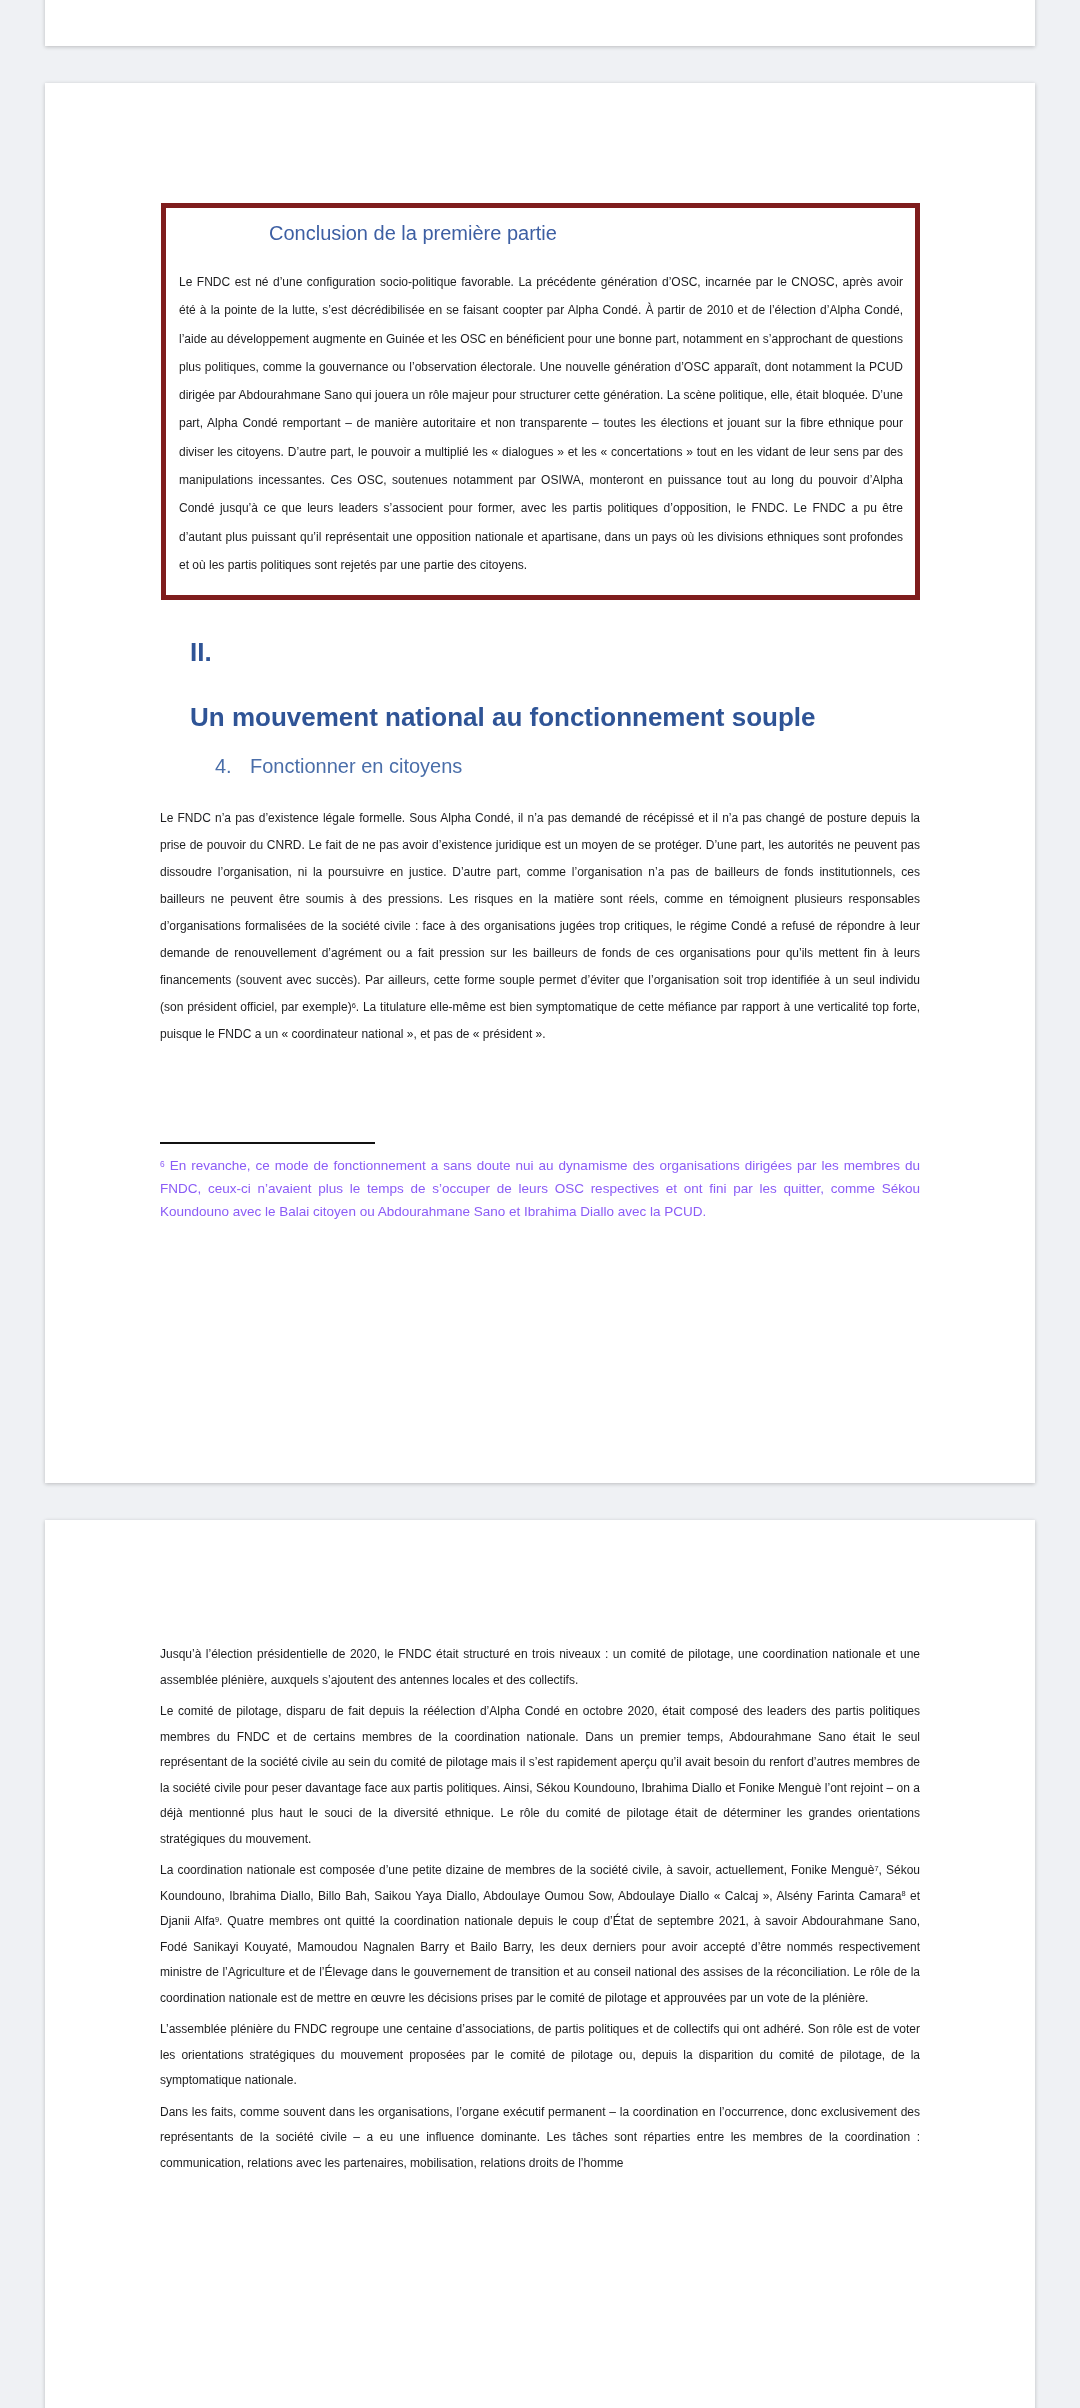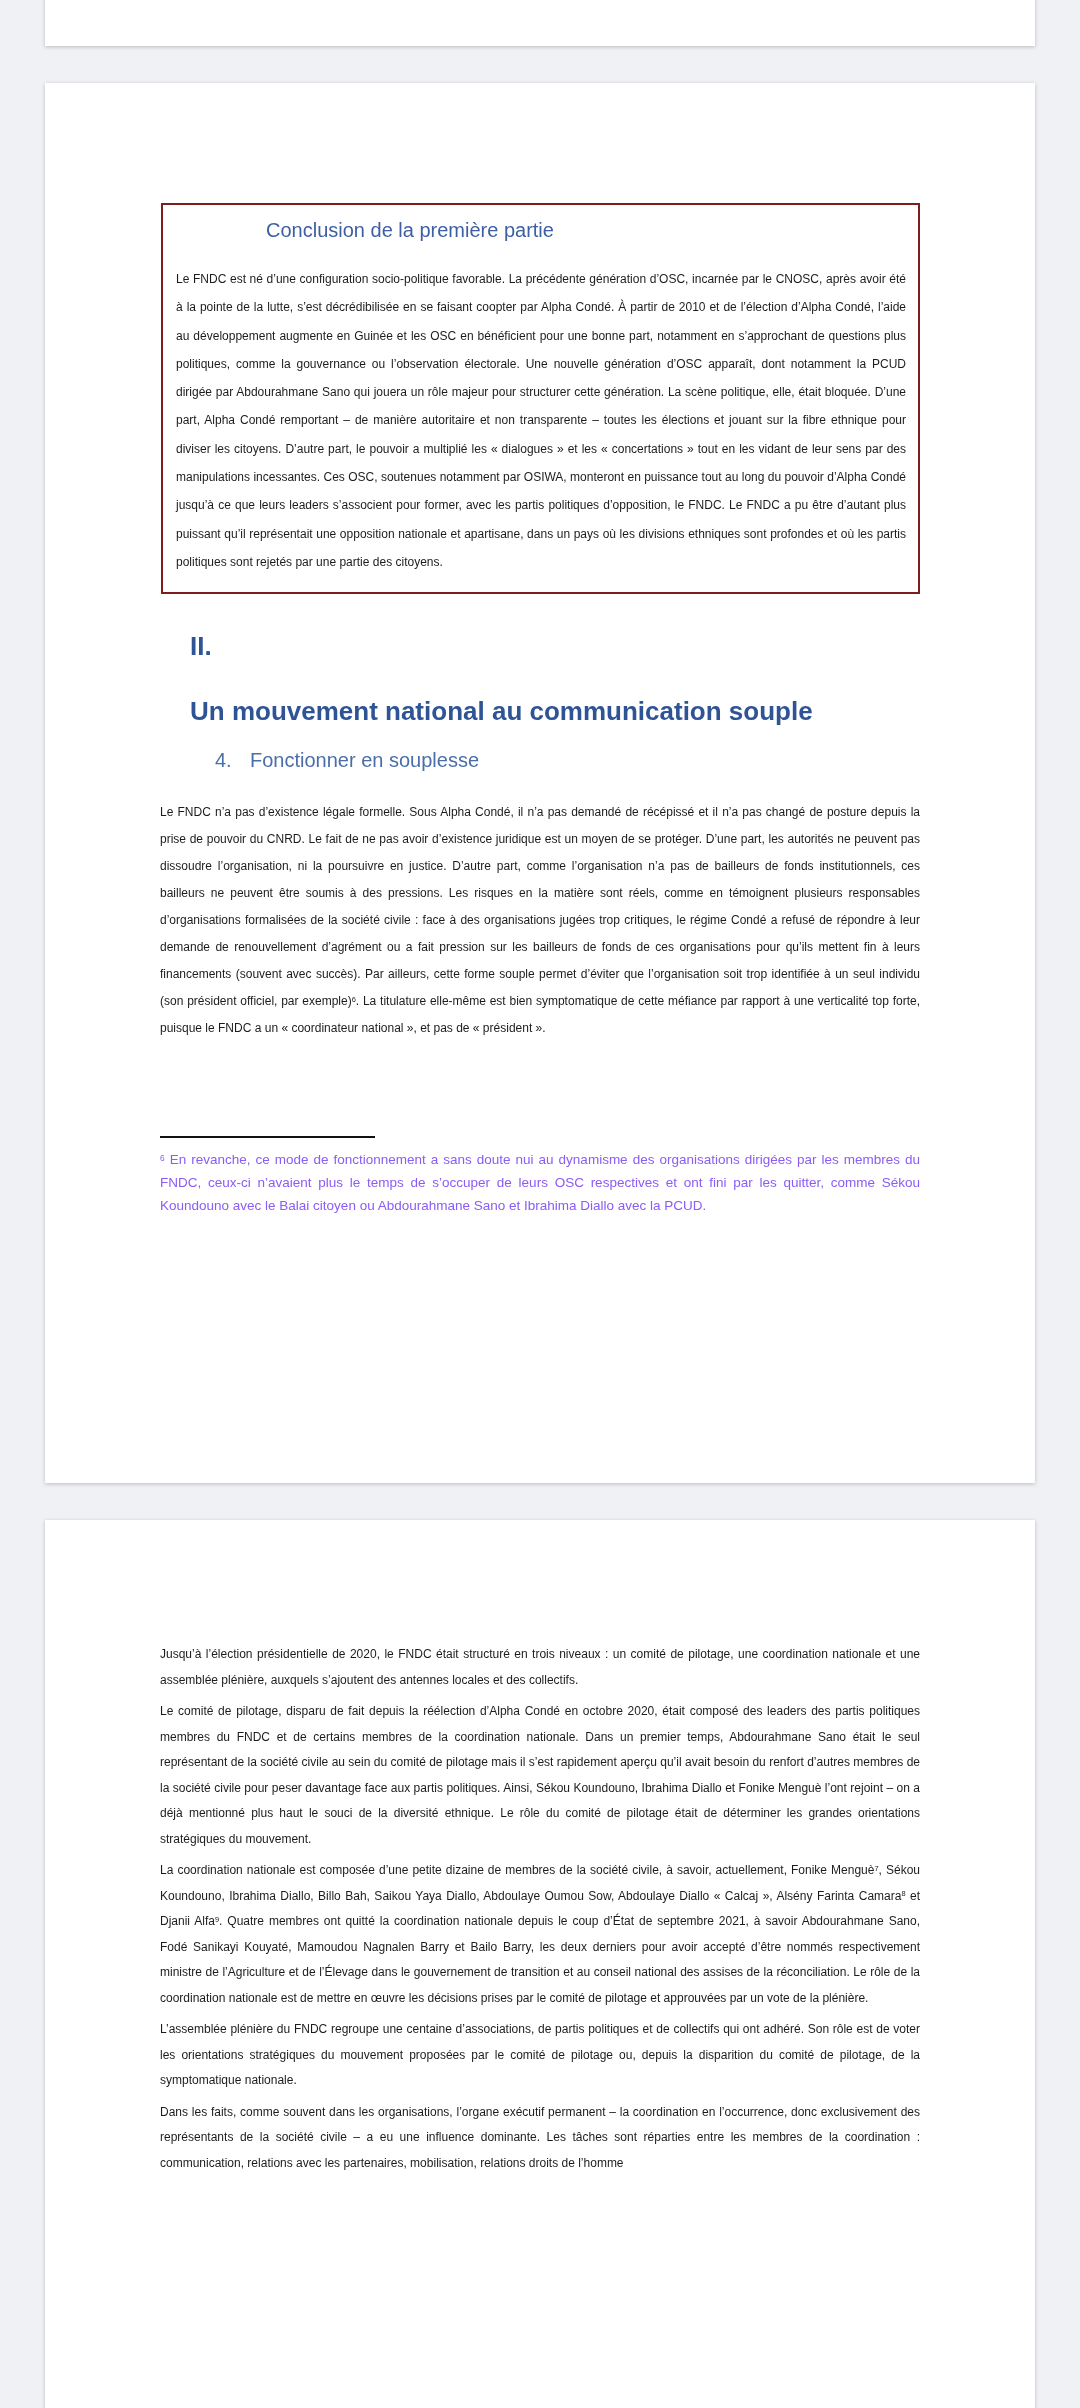--- a/index.html
+++ b/index.html
@@ -28,21 +28,21 @@
   }
   .page-sliver { top: -14px; height: 60px; }
   .page-1 { top: 83px;  height: 1400px; overflow: hidden; }
   .page-2 { top: 1520px; height: 1400px; overflow: hidden; }
 
   .content { padding: 0 115px; }
 
   
   .concl-box {
     margin: 120px 115px 0 116px;
-    border: 2px solid #7f1d1d;
+    border: 5px solid #7f1d1d;
     padding: 12px 12px 16px 13px;
     box-sizing: border-box;
   }
   .concl-box .box-title {
     color: #3d5fa3;
     font-size: 20px;
     line-height: 26px;
     padding-left: 90px;
     margin-bottom: 22px;
   }
@@ -120,26 +120,26 @@
   <div class="page page-sliver"></div>
 
   <div class="page page-1">
     <div class="concl-box">
       <div class="box-title">Conclusion de la première partie</div>
       <p class="box-body">Le FNDC est né d’une configuration socio-politique favorable. La précédente génération d’OSC, incarnée par le CNOSC, après avoir été à la pointe de la lutte, s’est décrédibilisée en se faisant coopter par Alpha Condé. À partir de 2010 et de l’élection d’Alpha Condé, l’aide au développement augmente en Guinée et les OSC en bénéficient pour une bonne part, notamment en s’approchant de questions plus politiques, comme la gouvernance ou l’observation électorale. Une nouvelle génération d’OSC apparaît, dont notamment la PCUD dirigée par Abdourahmane Sano qui jouera un rôle majeur pour structurer cette génération. La scène politique, elle, était bloquée. D’une part, Alpha Condé remportant – de manière autoritaire et non transparente – toutes les élections et jouant sur la fibre ethnique pour diviser les citoyens. D’autre part, le pouvoir a multiplié les « dialogues » et les « concertations » tout en les vidant de leur sens par des manipulations incessantes. Ces OSC, soutenues notamment par OSIWA, monteront en puissance tout au long du pouvoir d’Alpha Condé jusqu’à ce que leurs leaders s’associent pour former, avec les partis politiques d’opposition, le FNDC. Le FNDC a pu être d’autant plus puissant qu’il représentait une opposition nationale et apartisane, dans un pays où les divisions ethniques sont profondes et où les partis politiques sont rejetés par une partie des citoyens.</p>
     </div>
 
     <div class="section-heading">
       <span class="h-num">II.</span>
-      <span class="h-title">Un mouvement national au communication souple</span>
+      <span class="h-title">Un mouvement national au fonctionnement souple</span>
     </div>
 
     <div class="subsection-heading">
       <span class="h-num">4.</span>
-      <span class="h-title">Fonctionner en souplesse</span>
+      <span class="h-title">Fonctionner en citoyens</span>
     </div>
 
     <div class="content">
       <p class="para main-para"><span>Le FNDC n’a pas d’existence légale formelle. Sous Alpha Condé, il n’a pas demandé de récépissé et il n’a pas changé de posture depuis la prise de pouvoir du CNRD. Le fait de ne pas avoir d’existence juridique est un moyen de se protéger. D’une part, les autorités ne peuvent pas dissoudre l’organisation, ni la poursuivre en justice. D’autre part, comme l’organisation n’a pas de bailleurs de fonds institutionnels, ces bailleurs ne peuvent être soumis à des pressions. Les risques en la matière sont réels, comme en témoignent plusieurs responsables d’organisations formalisées de la société civile : face à des organisations jugées trop critiques, le régime Condé a refusé de répondre à leur demande de renouvellement d’agrément ou a fait pression sur les bailleurs de fonds de ces organisations pour qu’ils mettent fin à leurs financements (souvent avec succès). Par ailleurs, cette forme souple permet d’éviter que l’organisation soit trop identifiée à un seul individu (son président officiel, par exemple)</span><sup>6</sup><span>. La titulature elle-même est bien symptomatique de cette méfiance par rapport à une verticalité top forte, puisque le FNDC a un « coordinateur national », et pas de « président ».</span></p>
 
       <hr class="footnote-sep">
 
       <p class="footnote"><sup>6</sup><span> En revanche, ce mode de fonctionnement a sans doute nui au dynamisme des organisations dirigées par les membres du FNDC, ceux-ci n’avaient plus le temps de s’occuper de leurs OSC respectives et ont fini par les quitter, comme Sékou Koundouno avec le Balai citoyen ou Abdourahmane Sano et Ibrahima Diallo avec la PCUD.</span></p>
     </div>
   </div>

